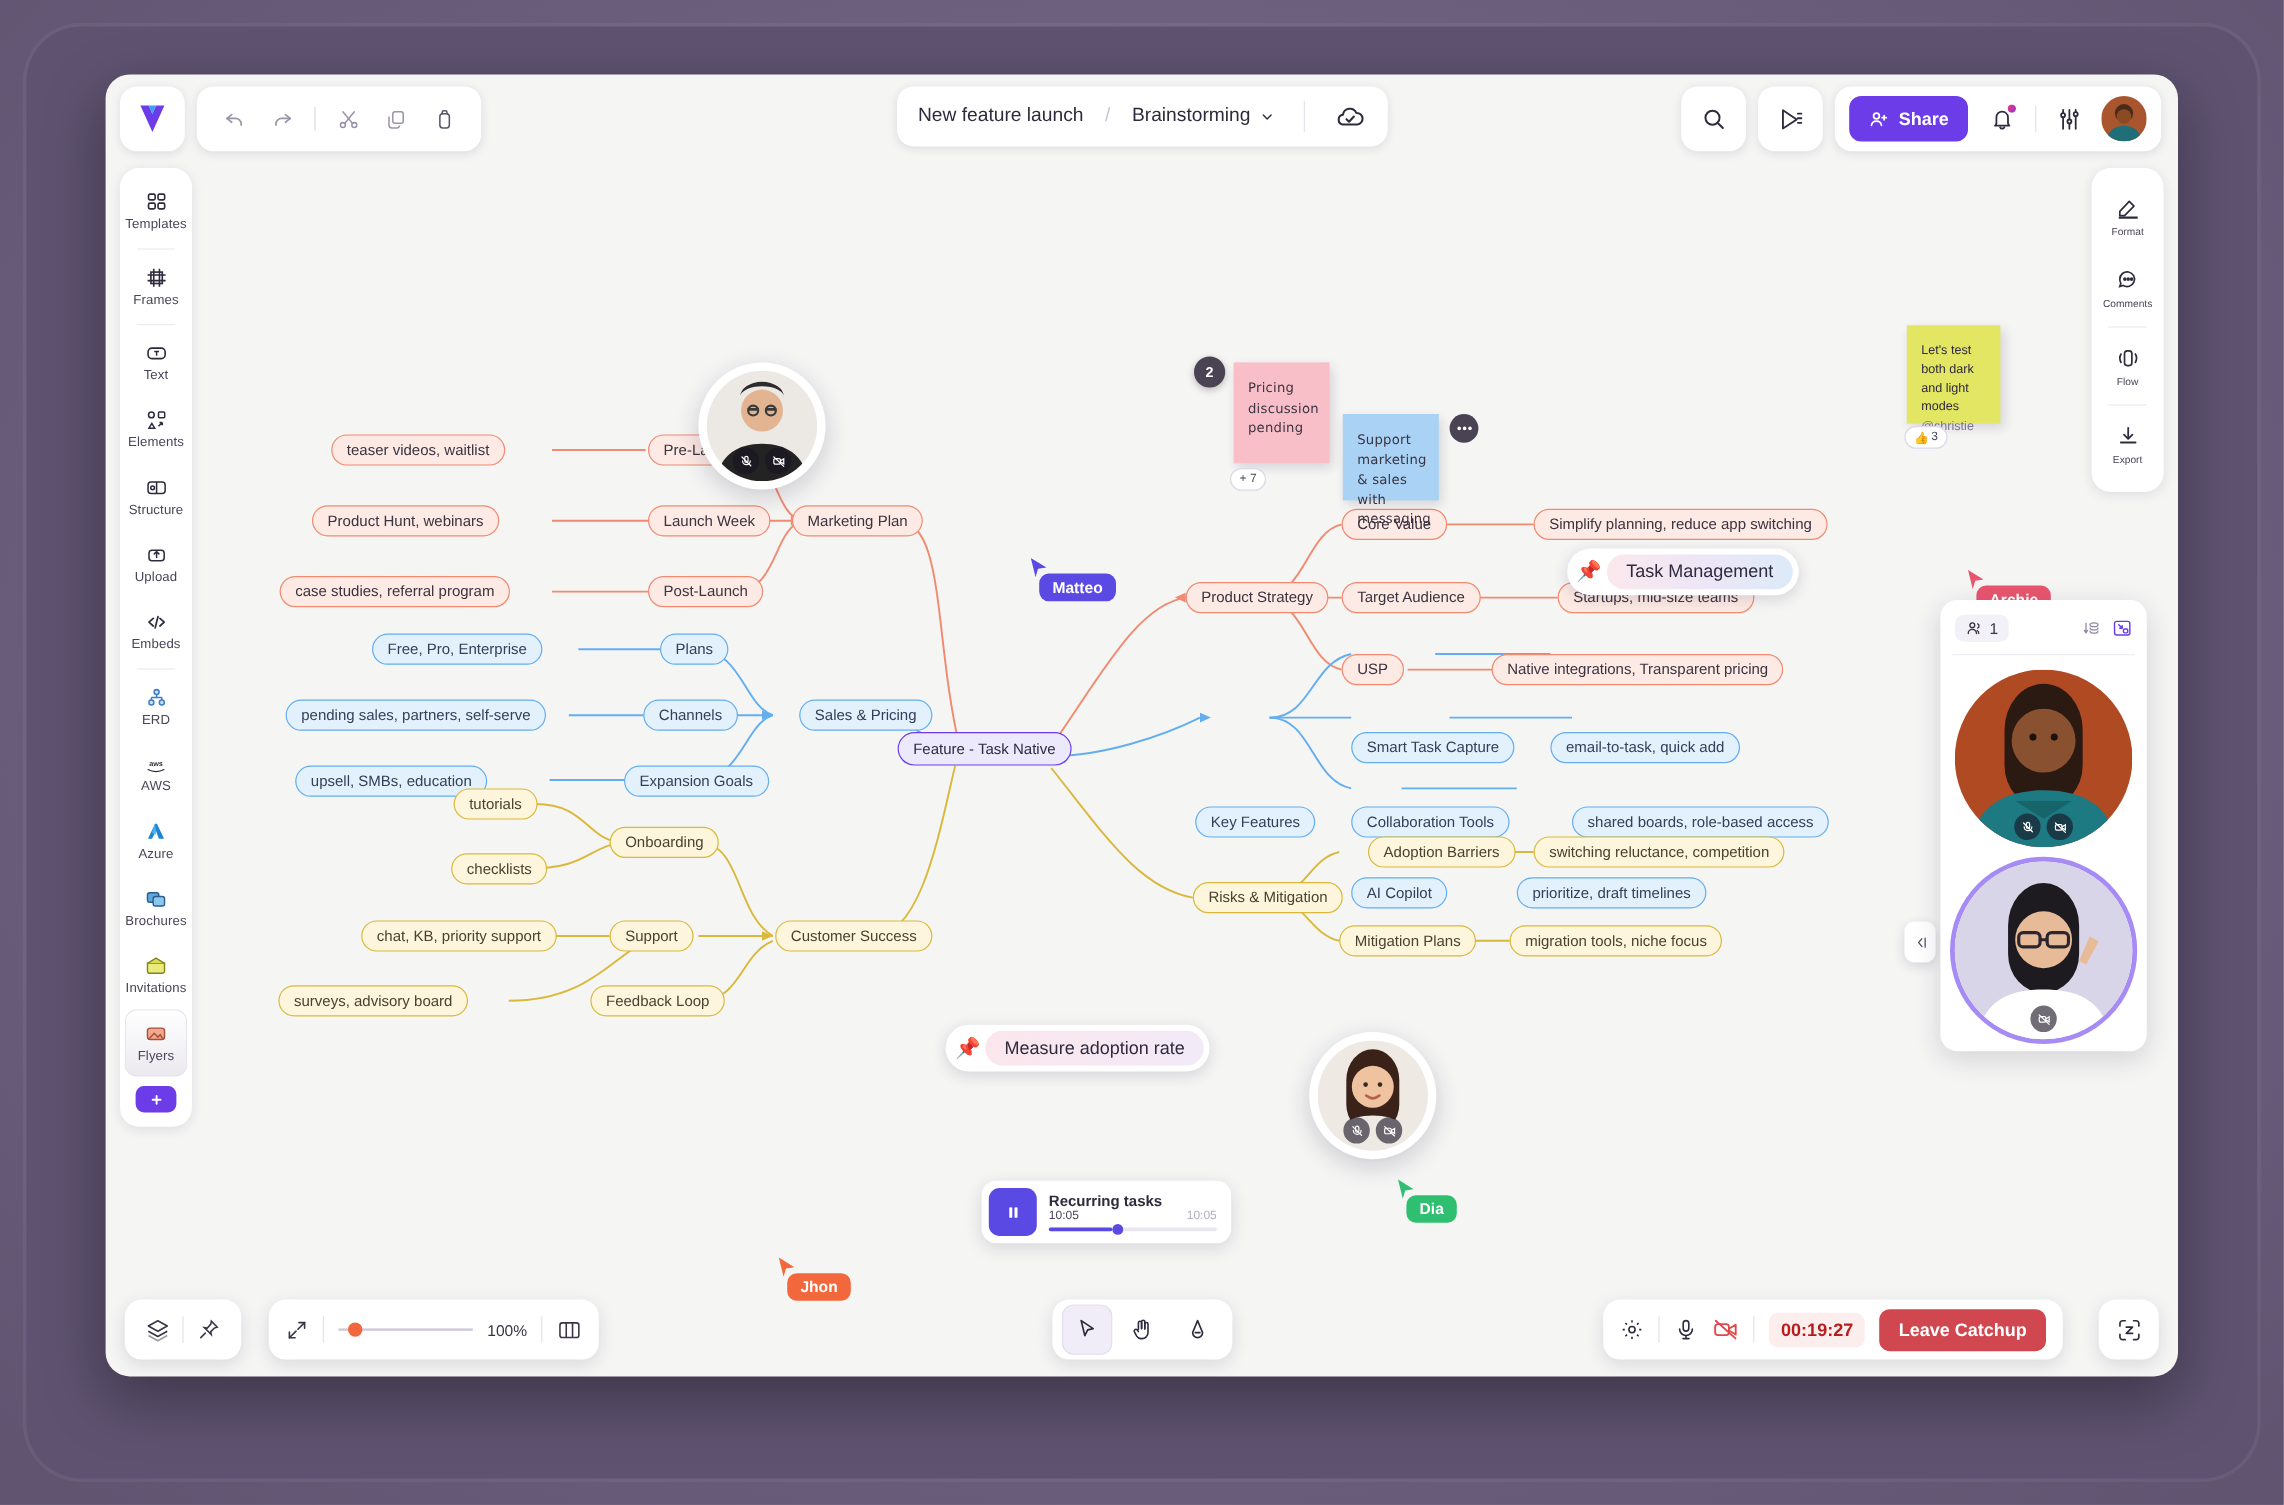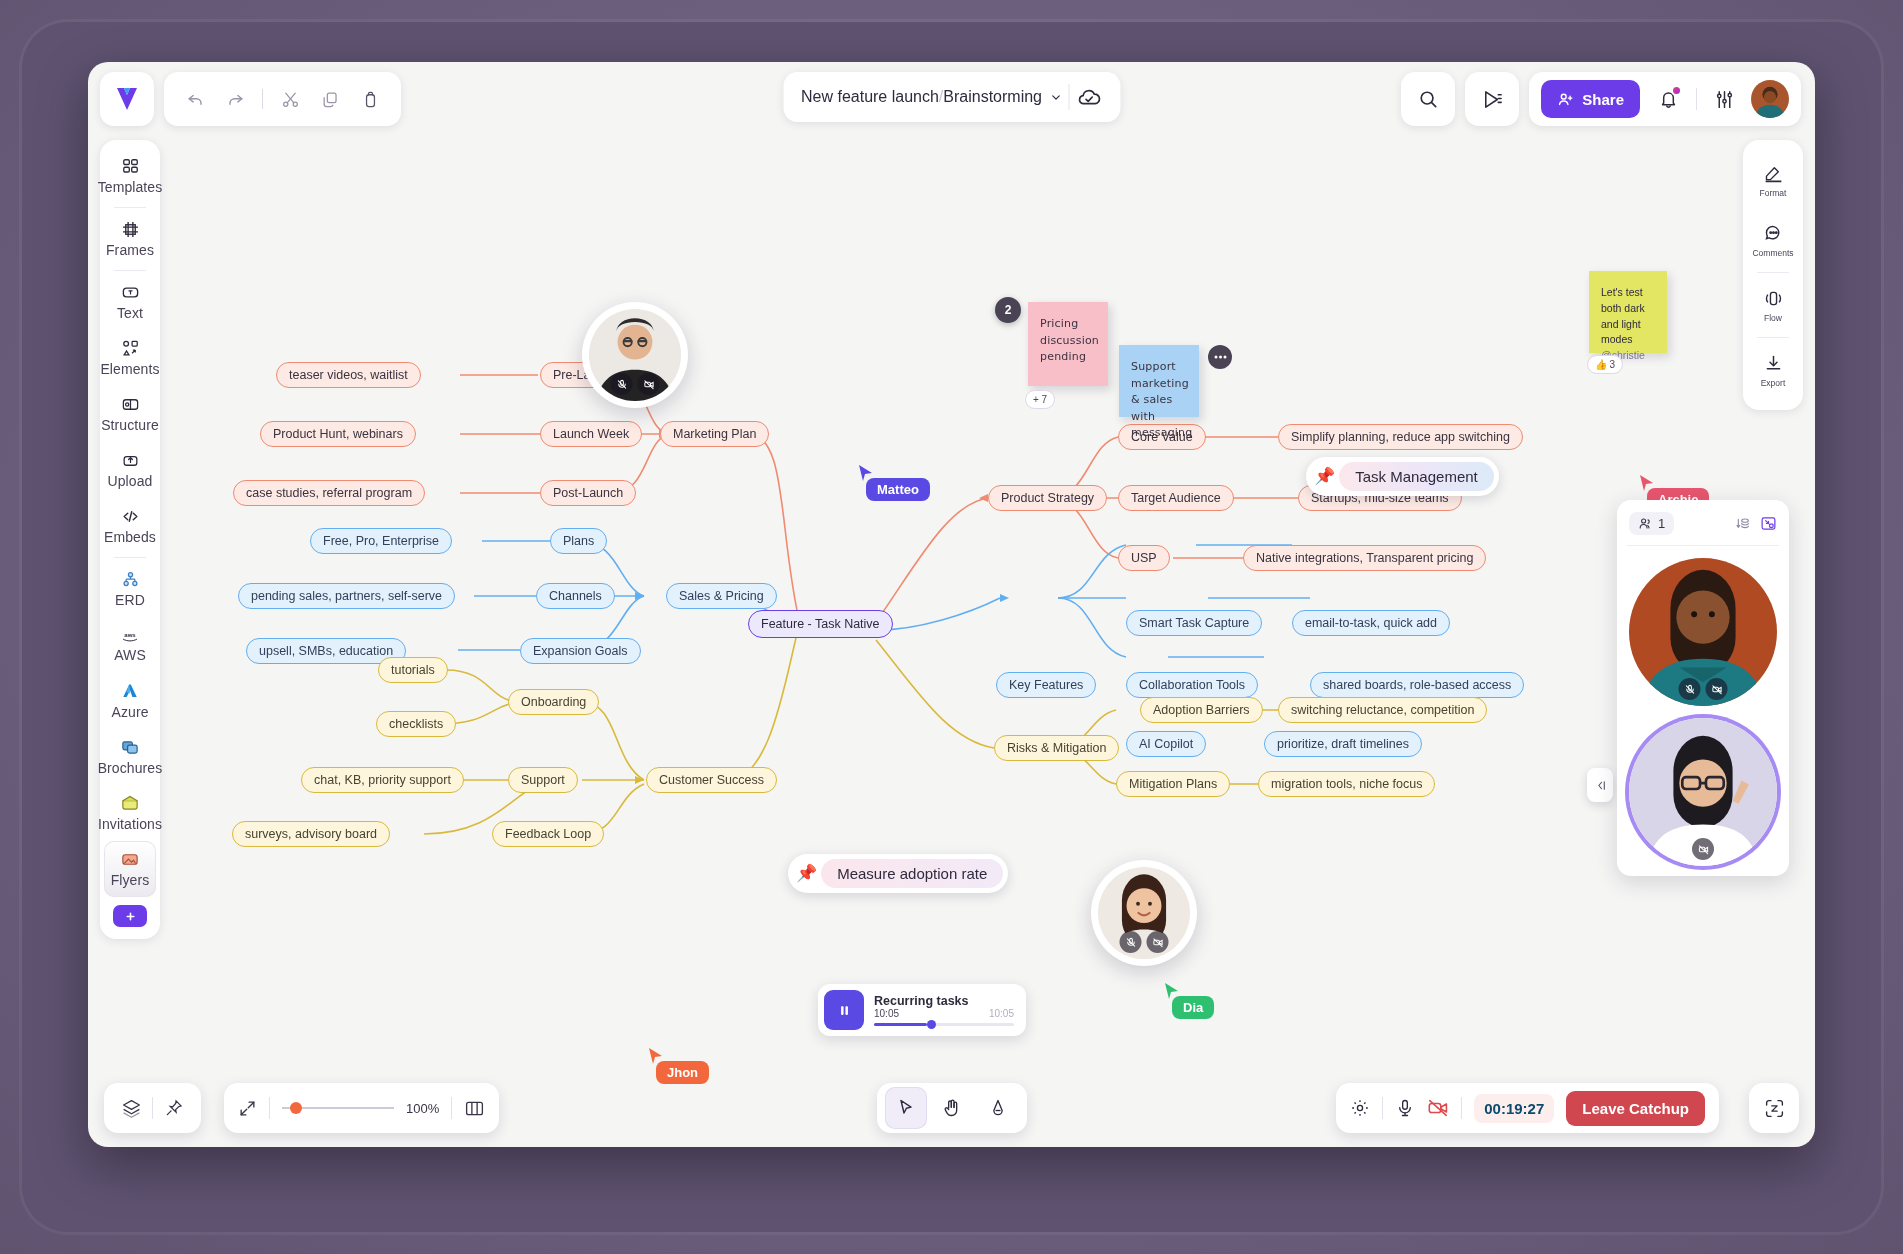--- a/index.html
+++ b/index.html
@@ -29,42 +29,42 @@
   .topbar { position:absolute; left:0; top:0; width:100%; height:70px; }
   .card { background:#fff; border-radius:14px; box-shadow:0 2px 8px rgba(40,30,60,.10); }
   .logo-card{ position:absolute; left:12px; top:10px; width:54px; height:54px;
      display:flex;align-items:center;justify-content:center;}
   .tool-card{ position:absolute; left:76px; top:10px; height:54px; display:flex; align-items:center;
      gap:6px; padding:0 14px;}
   .tbtn{ width:34px;height:34px;border-radius:8px;display:flex;align-items:center;justify-content:center;
      cursor:pointer;}
   .tb-sep{width:1px;height:20px;background:#ded9e6;margin:0 4px;}
   .title-card{ position:absolute; left:50%; transform:translateX(-50%); top:10px; height:50px;
-     display:flex;align-items:center;padding:0 18px;gap:0;}
+     display:flex;align-items:center;padding:0 18px;gap:18px;}
   .title-txt{font-size:16px;color:#2f2a3d;}
   .slash{color:#c8c2d4;font-size:16px;}
   .crumb{font-size:16px;color:#2f2a3d;display:flex;align-items:center;gap:7px;cursor:pointer;}
   .vsep{width:1px;height:26px;background:#e6e2ee;margin:0 6px;}
   .right-cluster{position:absolute;right:14px;top:10px;display:flex;align-items:center;gap:10px;padding-left:20px;}
   .icard{width:54px;height:54px;display:flex;align-items:center;justify-content:center;cursor:pointer;}
   .act-card{height:54px;display:flex;align-items:center;gap:12px;padding:0 12px;}
   .share-btn{background:#6C3CE9;color:#fff;border-radius:10px;height:38px;display:flex;
      align-items:center;gap:8px;padding:0 16px;font-size:15px;font-weight:600;cursor:pointer;}
   .bell{position:relative;width:32px;height:32px;display:flex;align-items:center;justify-content:center;cursor:pointer;}
   .bell-dot{position:absolute;top:2px;right:2px;width:11px;height:11px;border-radius:50%;
      background:linear-gradient(135deg,#f03e6e 0%,#8e2fe0 100%);border:2px solid #fff;}
   .avatar{width:38px;height:38px;border-radius:50%;overflow:hidden;cursor:pointer;}
   
   .lsb{position:absolute;left:12px;top:78px;width:60px;padding:8px 0 10px;
      background:#fff;border-radius:16px;box-shadow:0 2px 10px rgba(40,30,60,.10);}
   .lsb-item{height:56px;display:flex;flex-direction:column;align-items:center;justify-content:center;
      gap:3px;cursor:pointer;border-radius:10px;margin:0 4px;}
   .lsb-item.active{background:linear-gradient(180deg,#ffffff 0%,#ebe9ef 100%);
      box-shadow:inset 0 0 0 1px #e7e4ee;}
-  .lsb-lab{font-size:14px;color:#4b4458;letter-spacing:.1px;}
+  .lsb-lab{font-size:11px;color:#4b4458;letter-spacing:.1px;}
   .lsb-div{height:1px;background:#eceaf1;margin:3px 14px;}
   .lsb-add{margin:8px auto 2px;width:34px;height:22px;border-radius:7px;background:#6C3CE9;
      display:flex;align-items:center;justify-content:center;cursor:pointer;}
   
   .rsb{position:absolute;right:12px;top:78px;width:60px;padding:10px 0;
      background:#fff;border-radius:16px;box-shadow:0 2px 10px rgba(40,30,60,.10);}
   .rsb-item{height:60px;display:flex;flex-direction:column;align-items:center;justify-content:center;
      gap:4px;cursor:pointer;}
   .rsb-lab{font-size:8.5px;color:#4b4458;}
   .rsb-div{height:1px;background:#eceaf1;margin:2px 14px;}
@@ -128,21 +128,21 @@
   .pknob{position:absolute;top:-3px;left:38%;width:9px;height:9px;border-radius:50%;background:#5a4ae3;}
   
   .bbar{position:absolute;bottom:14px;background:#fff;border-radius:14px;
      box-shadow:0 4px 14px rgba(40,30,60,.13);display:flex;align-items:center;}
   .zoomval{font-size:13px;color:#3a3446;}
   .ztrack{width:112px;height:2px;background:#cfc9d8;position:relative;}
   .zknob{position:absolute;top:-5px;left:8px;width:12px;height:12px;border-radius:50%;background:#f2683c;}
   .mode-btn{width:42px;height:42px;border-radius:10px;display:flex;align-items:center;
      justify-content:center;cursor:pointer;}
   .mode-btn.sel{background:#f0edf8;box-shadow:inset 0 0 0 1px #e2ddee;}
-  .timer{background:#fdeeee;color:#0c4a6e;font-weight:700;font-size:15px;border-radius:8px;
+  .timer{background:#fdeeee;color:#b91c1c;font-weight:700;font-size:15px;border-radius:8px;
      padding:6px 10px;}
   .leave{background:#d1474f;color:#ffffff;font-weight:700;font-size:15px;border-radius:9px;
      padding:9px 16px;cursor:pointer;}
   .sep-v{width:1px;height:22px;background:#e4e0ec;}
 </style>
 </head>
 <body>
 
 <div id="mat"></div>
 

